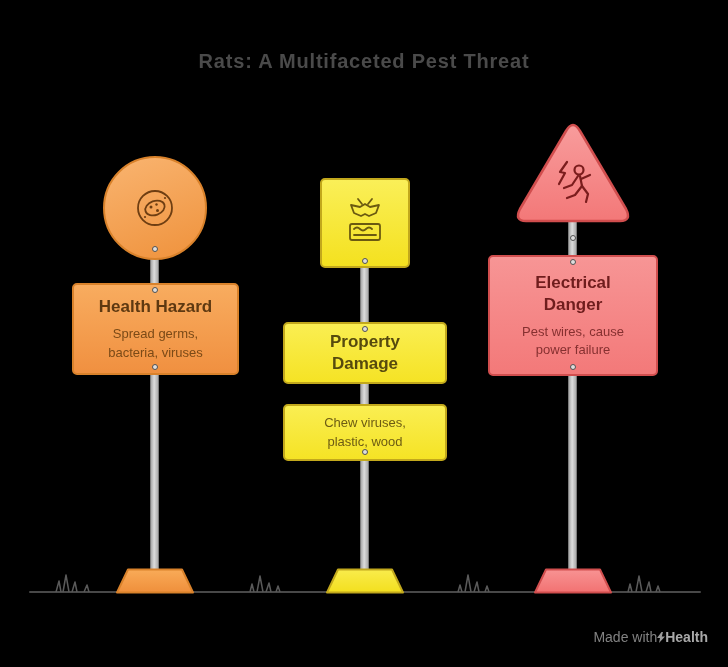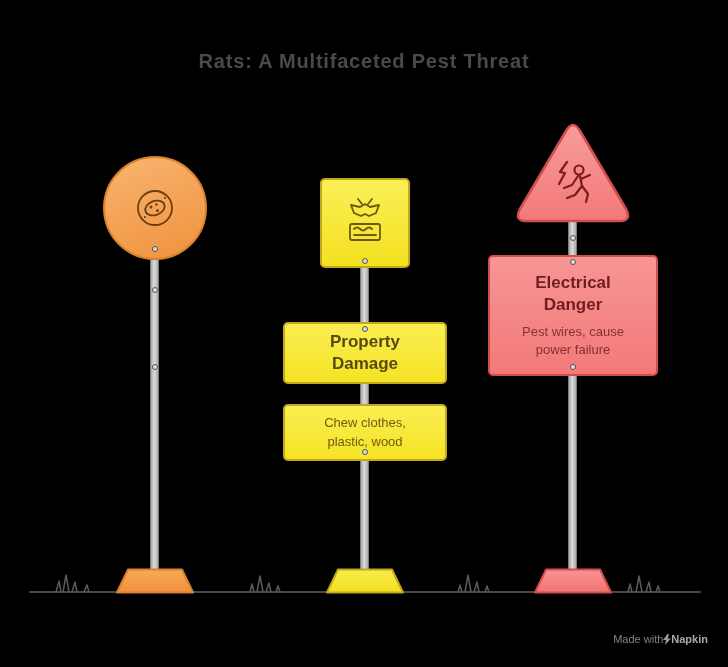--- a/index.html
+++ b/index.html
@@ -59,21 +59,21 @@
   .yellow-sub     { color:#6d5c13; }
   .red-heading    { color:#6f1d1d; }
   .red-sub        { color:#863030; }
 
   .base { position:absolute; z-index:3; }
   .ground { position:absolute; left:0; top:556px; z-index:0; }
 
   .watermark {
     position:absolute; right:20px; bottom:22px;
     display:flex; align-items:center; 
-    font-size:11px; color:#828282; cursor:pointer;
+    font-size:14px; color:#828282; cursor:pointer;
   }
   .watermark .brand { color:#a9a9a9; font-weight:bold; }
 </style>
 </head>
 <body>
 
 <div class="canvas">
 
   <h1 class="title">Rats: A Multifaceted Pest Threat</h1>
 
@@ -98,20 +98,25 @@
       <g fill="#6e3e12">
         <circle cx="19" cy="22" r="1.5"></circle>
         <circle cx="24.5" cy="19.5" r="1.2"></circle>
         <circle cx="25.5" cy="25.5" r="1.5"></circle>
         <circle cx="33" cy="13" r="1.1"></circle>
         <circle cx="13" cy="32" r="1.1"></circle>
       </g>
     </svg>
   </div>
 
+  <div class="sign-rect orange-fill" style="left:72px; top:283px; width:167px; height:92px;">
+    <div class="heading orange-heading">Health Hazard</div>
+    <div class="subtext orange-sub">Spread germs,
+bacteria, viruses</div>
+  </div>
 
   <svg class="base" style="left:113px; top:568px;" width="84" height="26" viewBox="0 0 84 26">
     <defs>
       <linearGradient id="gOr" x1="0" y1="0" x2="0" y2="1">
         <stop offset="0" stop-color="#f9ab58"></stop>
           <stop offset="1" stop-color="#ef8f3b"></stop>
       </linearGradient>
     </defs>
     <path d="M15 1.5 L69 1.5 L80 24.5 L4 24.5 Z" fill="url(#gOr)" stroke="#d9822b" stroke-width="2" stroke-linejoin="round"></path>
   </svg>
@@ -133,21 +138,21 @@
       </g>
     </svg>
   </div>
 
   <div class="sign-rect yellow-fill" style="left:283px; top:322px; width:164px; height:62px;">
     <div class="heading yellow-heading">Property
 Damage</div>
   </div>
 
   <div class="sign-rect yellow-fill" style="left:283px; top:404px; width:164px; height:57px;">
-    <div class="subtext solo yellow-sub">Chew clothes,
+    <div class="subtext solo yellow-sub">Chew viruses,
 plastic, wood</div>
   </div>
 
   <svg class="base" style="left:323px; top:568px;" width="84" height="26" viewBox="0 0 84 26">
     <defs>
       <linearGradient id="gYe" x1="0" y1="0" x2="0" y2="1">
         <stop offset="0" stop-color="#f9ec4c"></stop>
           <stop offset="1" stop-color="#f3df1e"></stop>
       </linearGradient>
     </defs>
@@ -201,16 +206,16 @@
 
   <div class="screw" style="left:570px; top:235px;"></div>
   <div class="screw" style="left:570px; top:259px;"></div>
   <div class="screw" style="left:570px; top:364px;"></div>
 
   <div class="watermark">
     <span>Made with</span>
     <svg width="8" height="11" viewBox="0 0 8 11">
       <path d="M4.5 0 L0 6 H3 L2 11 L8 4.5 H4.8 L6 0 Z" fill="#9a9a9a"></path>
     </svg>
-    <span class="brand">Napkin</span>
+    <span class="brand">Health</span>
   </div>
 
 </div>
 
 </body></html>

